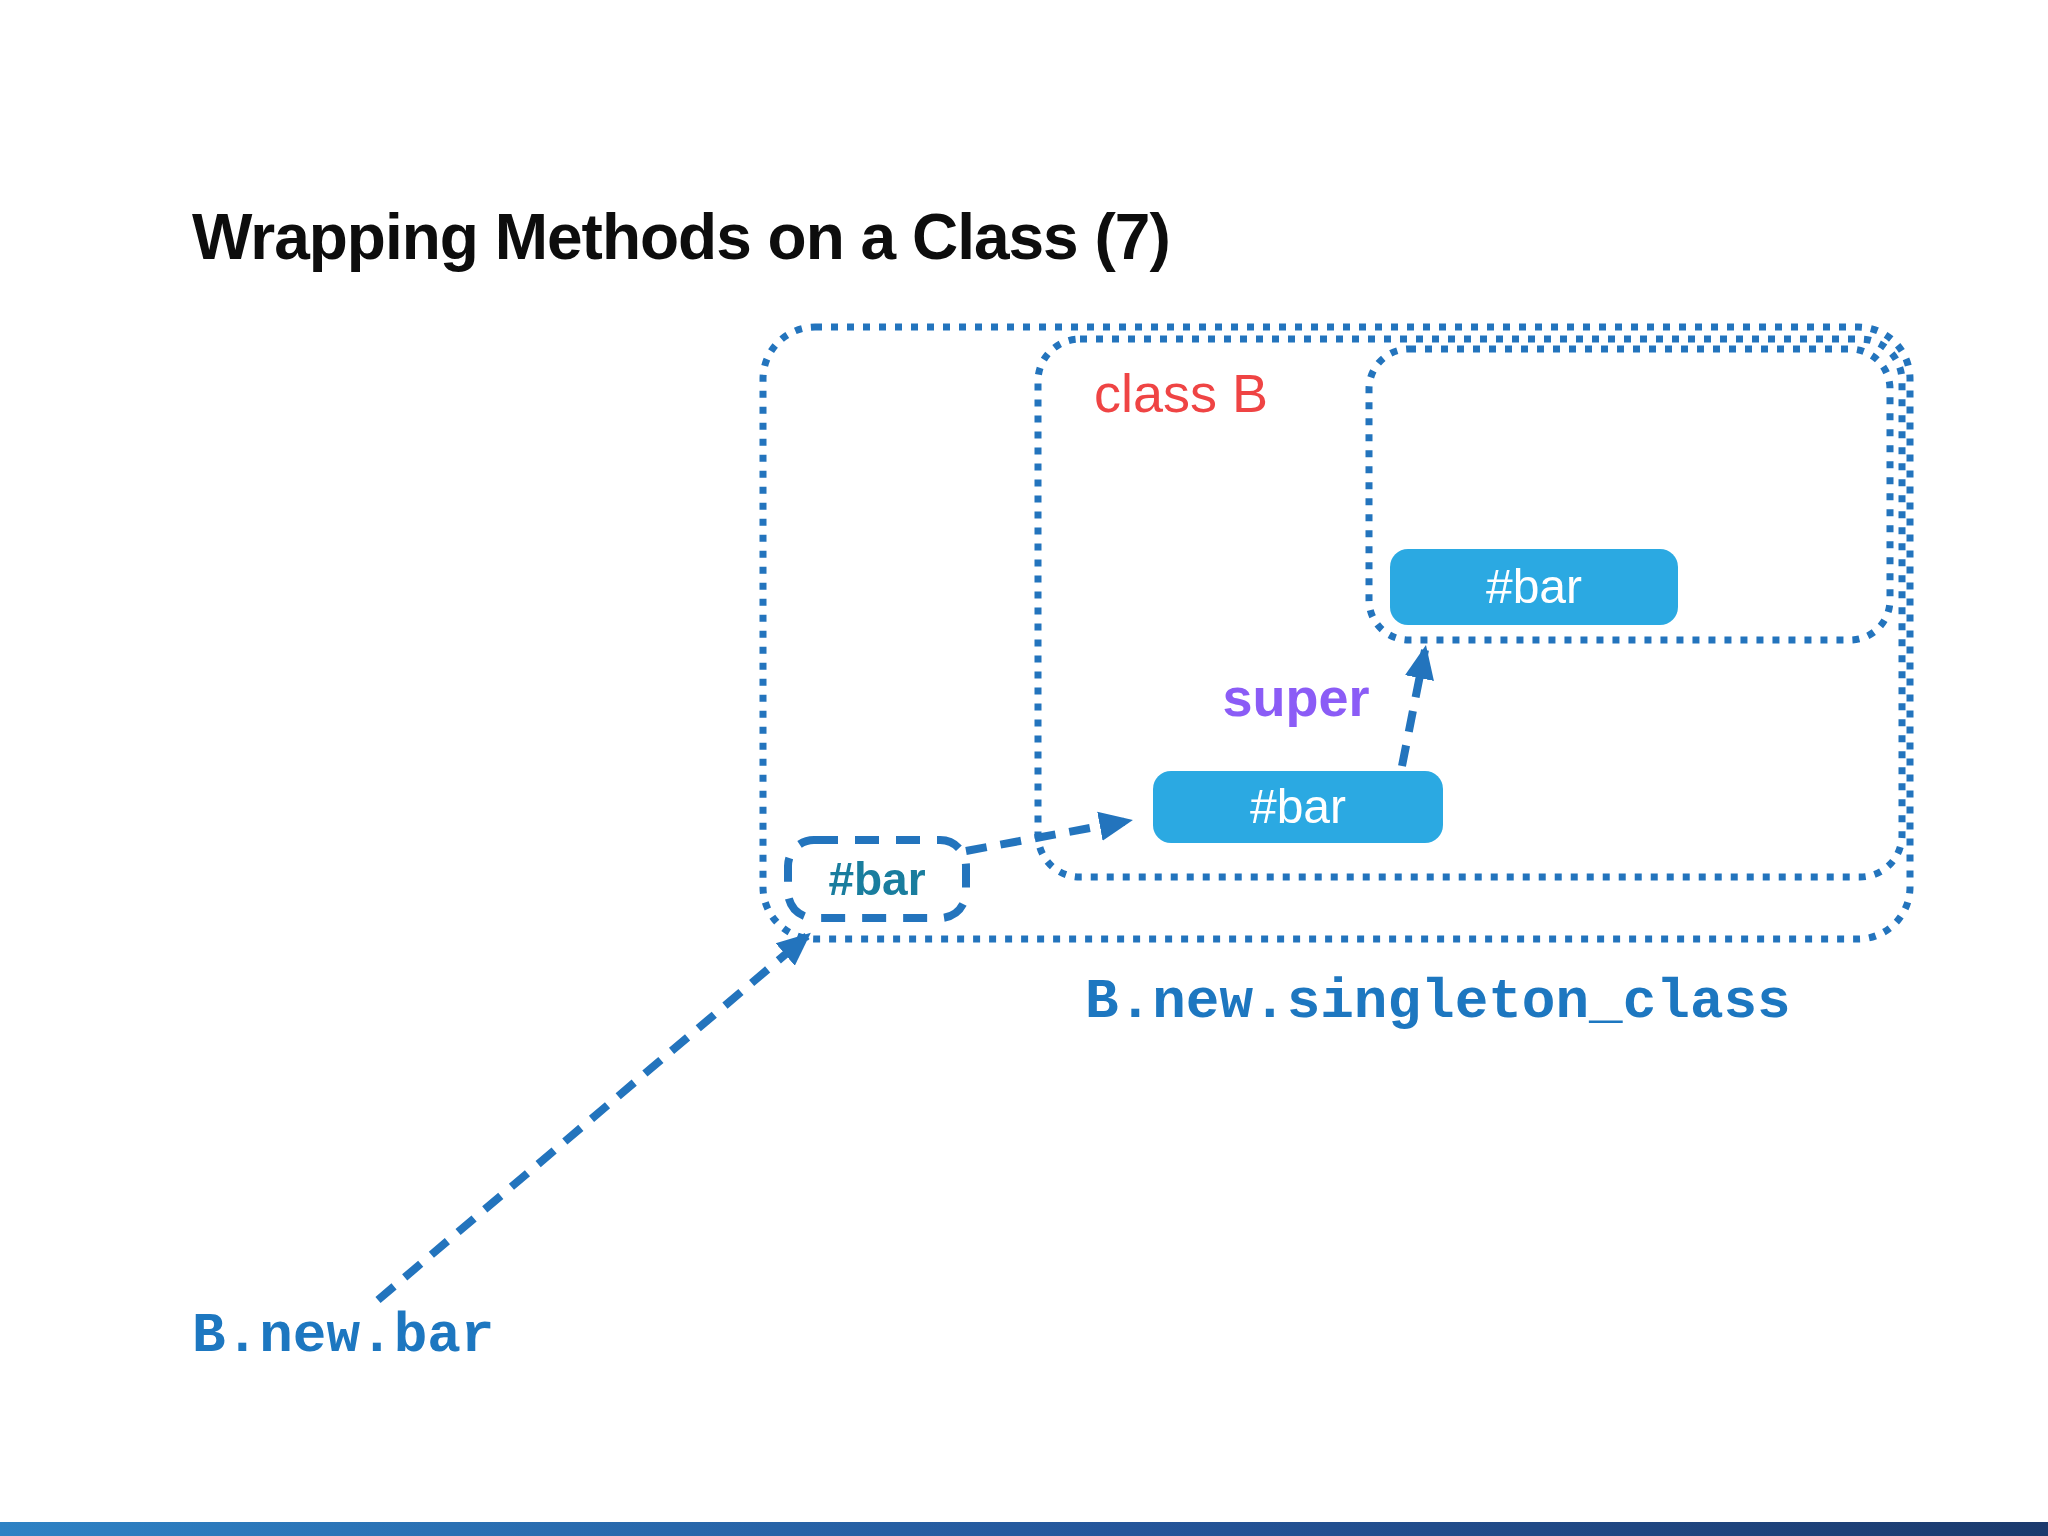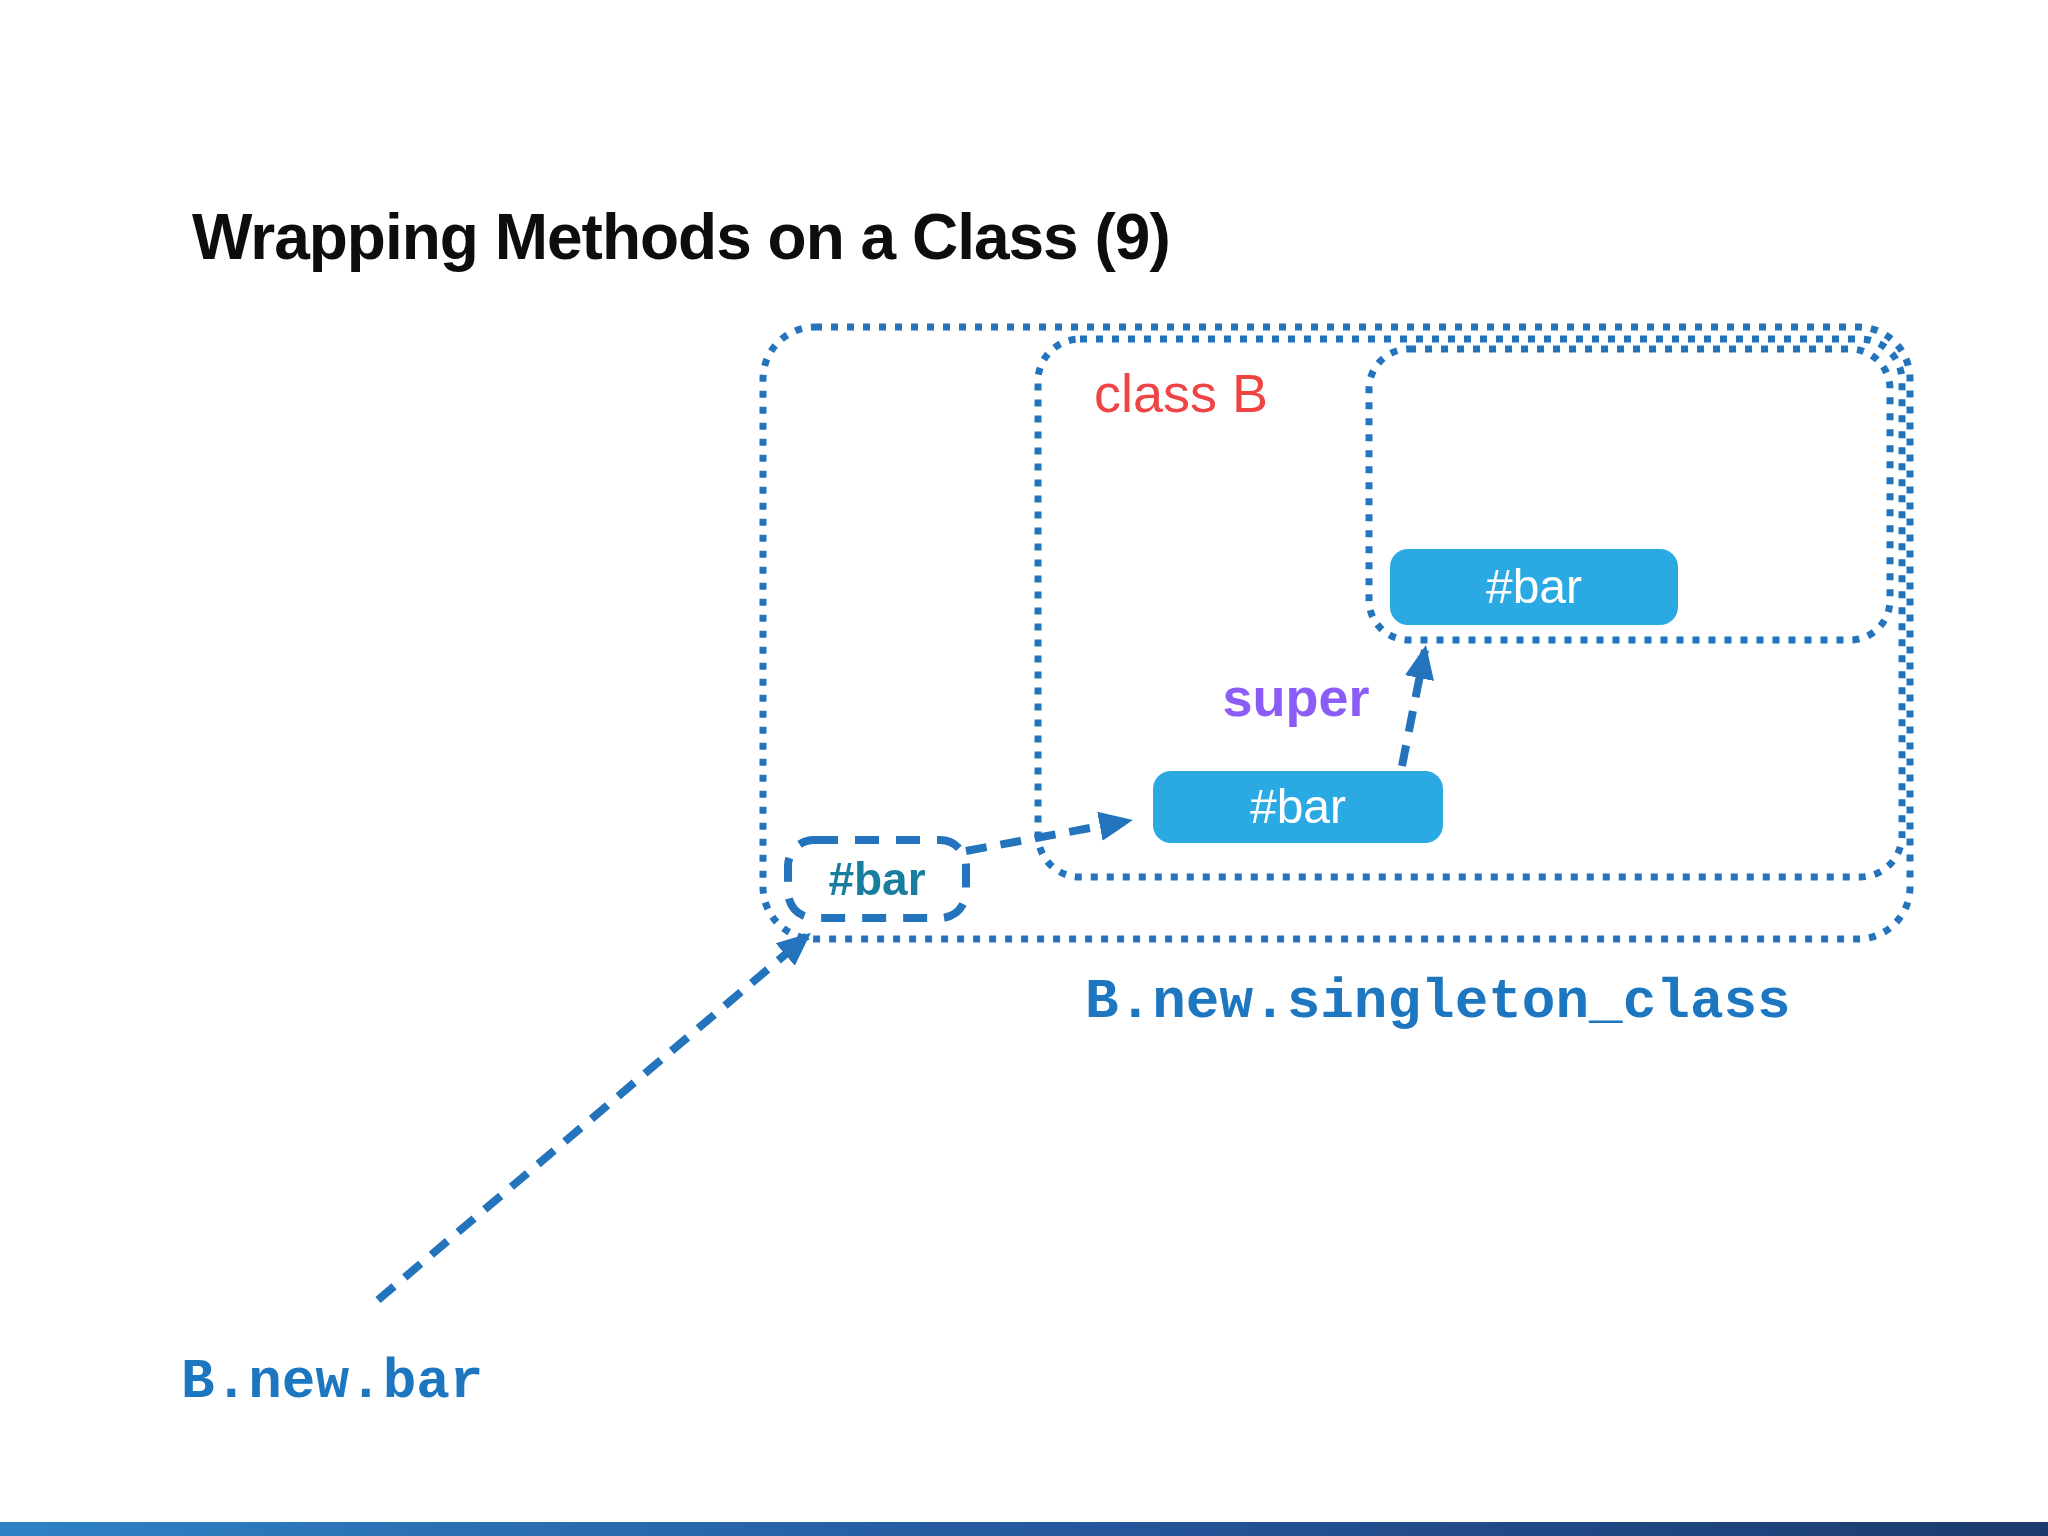--- a/index.html
+++ b/index.html
@@ -61,33 +61,33 @@
   }
 
   .mono-blue {
     font-family: "Liberation Mono", monospace;
     font-weight: bold;
     font-size: 56px;
     color: #1d77c0;
     white-space: nowrap;
   }
   .singleton-caption { left: 1085px; top: 970px; text-align: right; }
-  .caller-expression { left: 181px; top: 1304px; margin-top: 46px; }
+  .caller-expression { left: 192px; top: 1304px; }
 
   .footer-bar {
     left: 0; bottom: 0; width: 2048px; height: 14px;
     background: linear-gradient(90deg, #2e82c4 0%, #24559a 55%, #1b3a6d 100%);
   }
 </style>
 </head>
 <body>
 
 <div class="slide">
 
-  <div class="abs slide-title">Wrapping Methods on a Class (9)</div>
+  <div class="abs slide-title">Wrapping Methods on a Class (7)</div>
 
   <svg class="abs diagram-svg" width="2048" height="1536" viewBox="0 0 2048 1536">
     <defs>
       <marker id="arrowhead" viewBox="0 0 10 10" refX="8.5" refY="5" markerWidth="4.2" markerHeight="4.2" orient="auto-start-reverse">
         <path d="M 0 0.6 L 10 5 L 0 9.4 z" fill="#2374bd"></path>
       </marker>
     </defs>
 
     <rect x="763" y="327" width="1147" height="612" rx="52" fill="none" stroke="#2374bd" stroke-width="7" stroke-dasharray="7 9"></rect>
 

